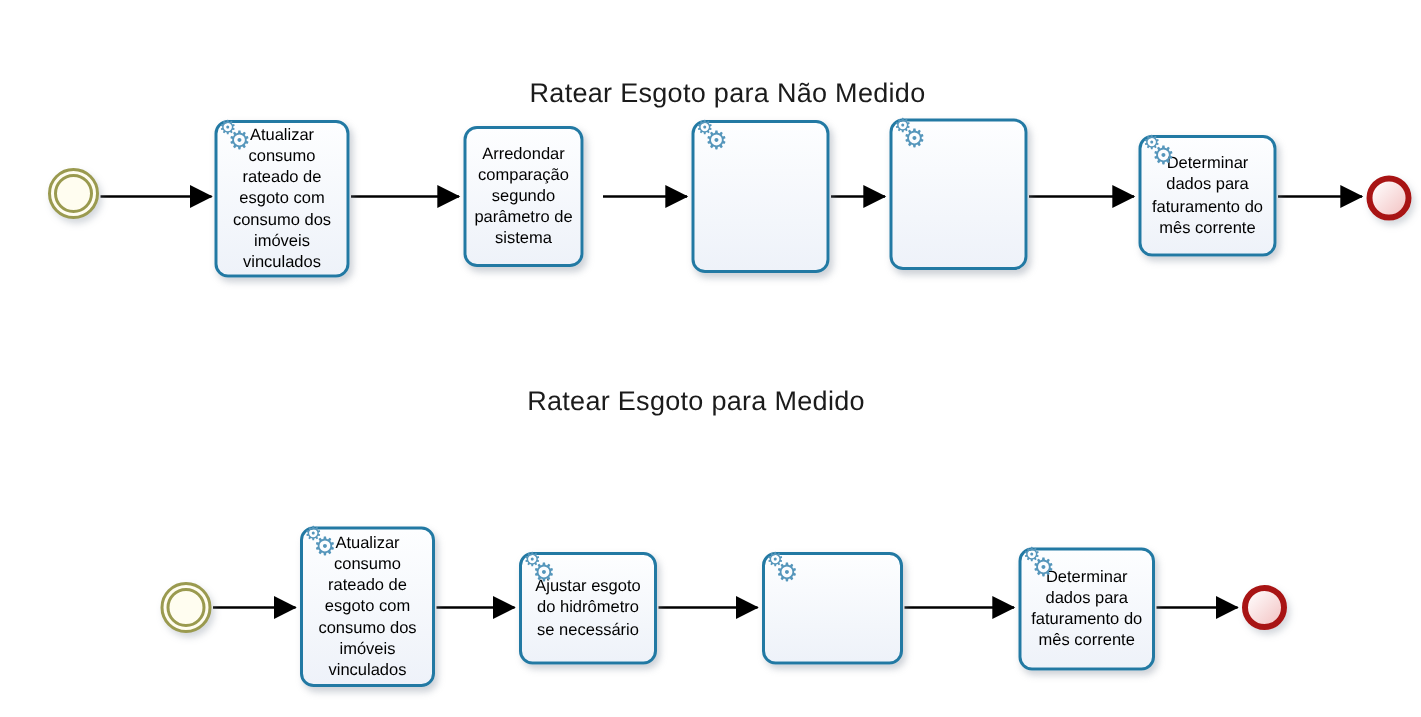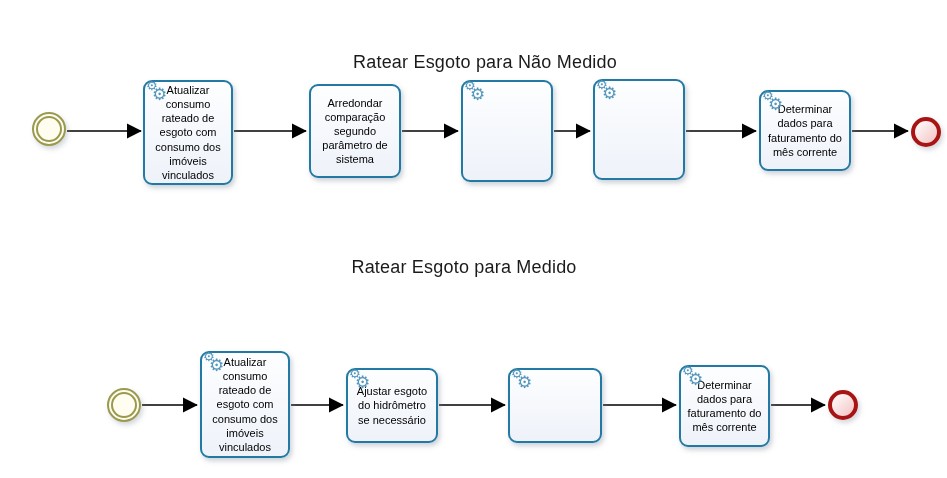--- a/index.html
+++ b/index.html
@@ -77,21 +77,21 @@
   </div>
 
   <div class="task" style="left:143px; top:80px; width:90px; height:105px;">
     <span class="gear-marker">
       <span class="g1">⚙</span>
       <span class="g2">⚙</span>
     </span>
     <span>Atualizar consumo rateado de esgoto com consumo dos imóveis vinculados</span>
   </div>
 
-  <div class="task" style="left:309px; top:84px; width:92px; height:94px;align-items:center;">
+  <div class="task" style="left:309px; top:84px; width:80px; height:94px;align-items:center;">
     <span>Arredondar comparação segundo parâmetro de sistema</span>
   </div>
 
   <div class="task" style="left:461px; top:80px; width:92px; height:102px;">
     <span class="gear-marker">
       <span class="g1">⚙</span>
       <span class="g2">⚙</span>
     </span>
   </div>
 

